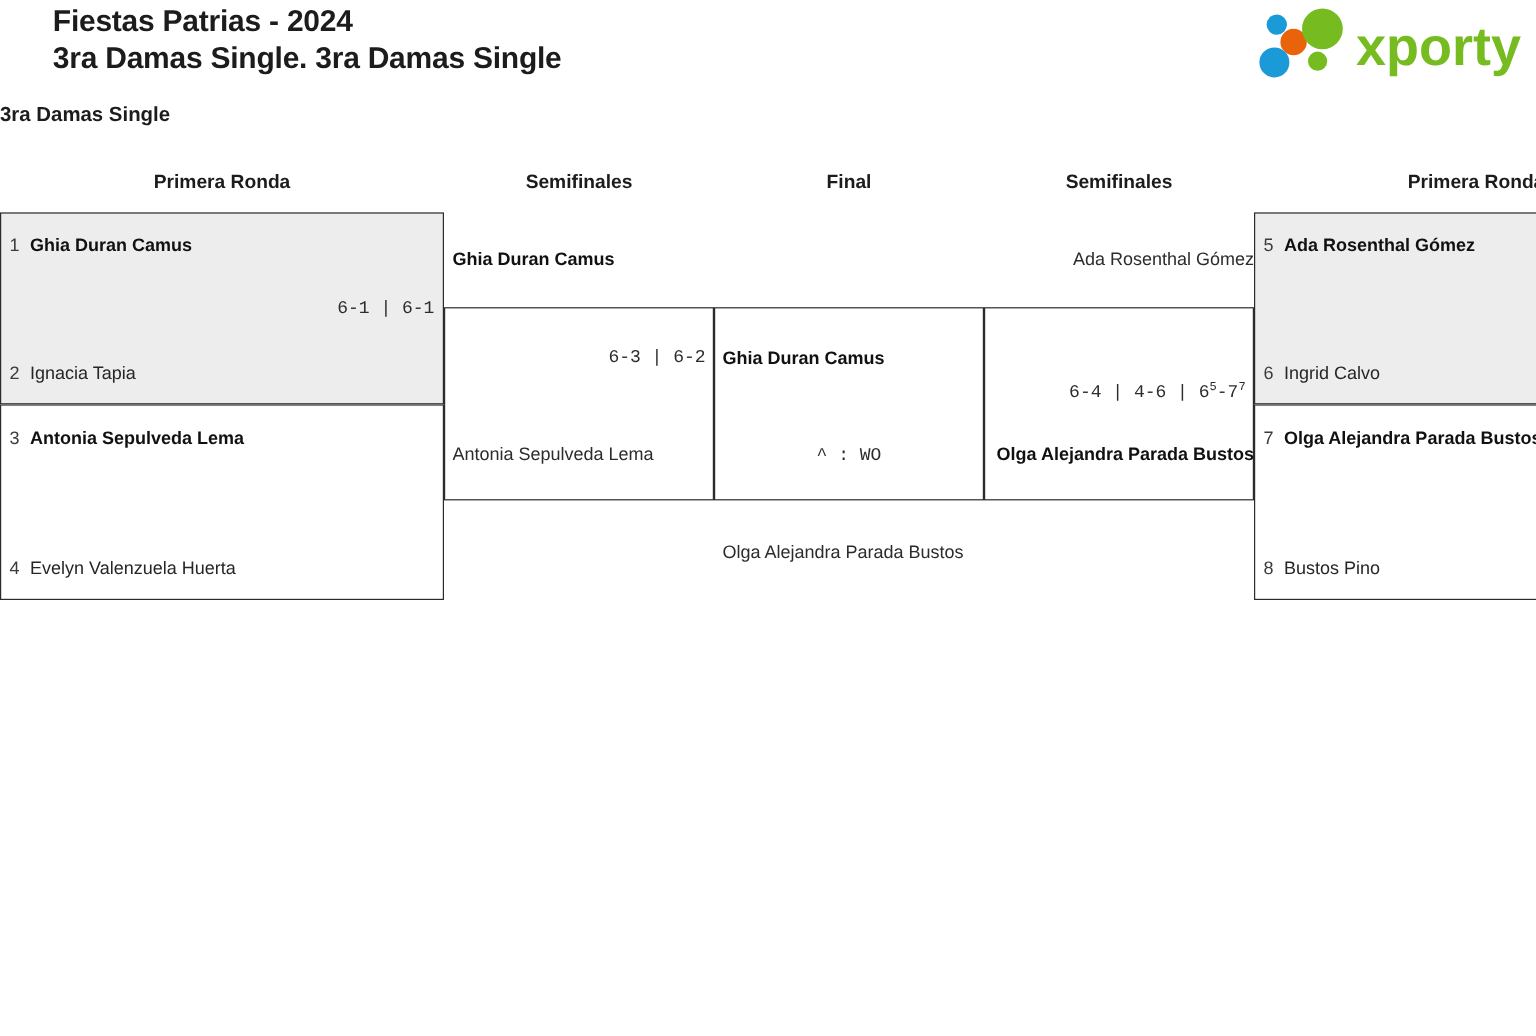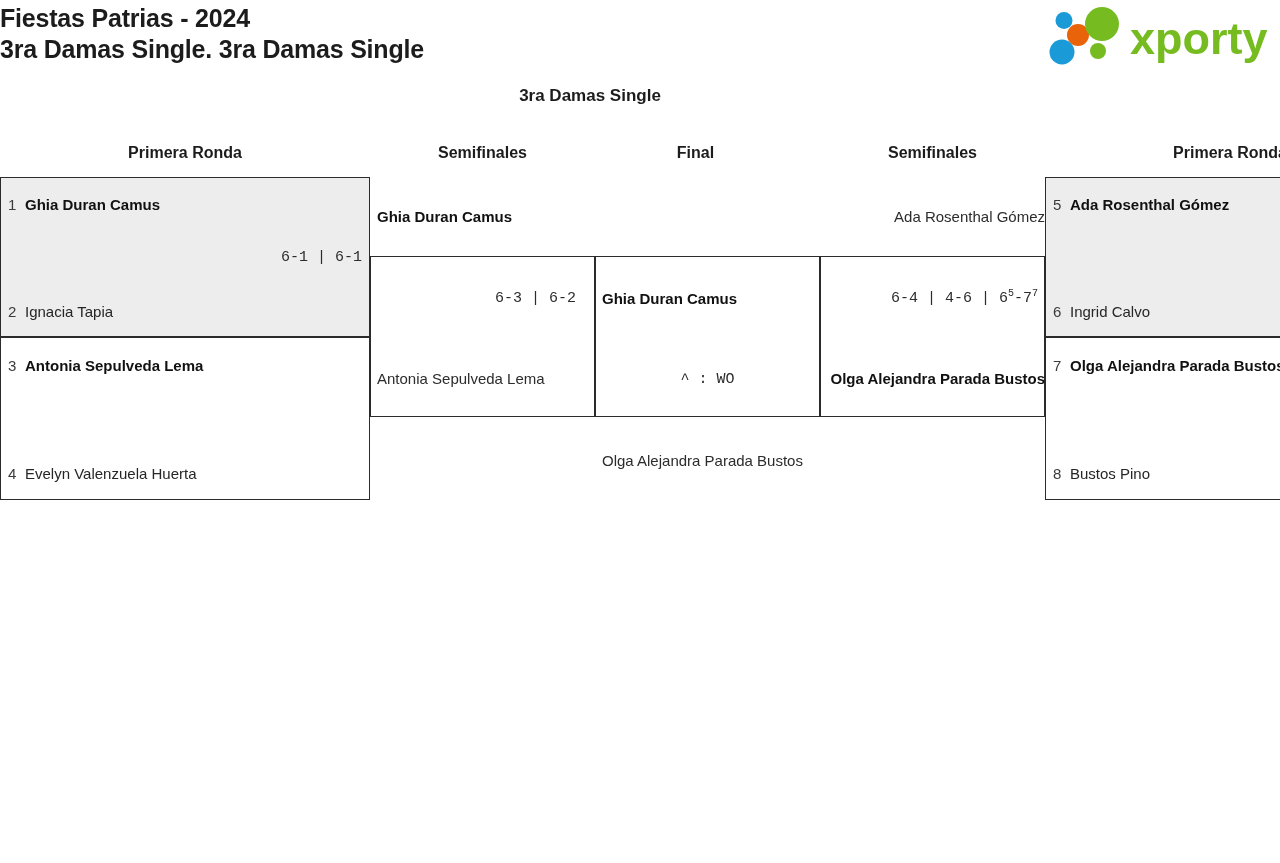--- a/index.html
+++ b/index.html
@@ -15,51 +15,52 @@
 
   
   .title-block { position: absolute; left: 0; top: 0; width: 760px; }
   .title-line {
     font-size: 25px;
     font-weight: 700;
     line-height: 31px;
     letter-spacing: -0.2px;
     color: #1c1c1c;
     white-space: nowrap;
+    margin-left: 44px;
   }
   .title-line.l1 { padding-top: 3px; }
 
   
   .logo { position: absolute; right: 2px; top: 4px; width: 232px; height: 64px; }
   .logo svg { display: block; width: 232px; height: 64px; }
 
   
   .event-subtitle {
     position: absolute;
     left: 0; top: 86px;
     width: 1180px;
-    text-align: center;
+    text-align: left;
     font-size: 17px;
     font-weight: 700;
     color: #1c1c1c;
   }
 
   
   .round-header {
     position: absolute;
     top: 144px;
     font-size: 16px;
     font-weight: 700;
     color: #1c1c1c;
     text-align: center;
     white-space: nowrap;
   }
   .rh-0 { left: 0px;    width: 370px; }
   .rh-1 { left: 370px;  width: 225px; }
-  .rh-2 { left: 583px;  width: 225px; text-align: center; }
+  .rh-2 { left: 595px;  width: 225px; text-align: center; }
   .rh-3 { left: 820px;  width: 225px; }
   .rh-4 { left: 1045px; width: 370px; text-align: center; }
 
   
   .box { position: absolute; border: 1px solid #2b2b2b; }
   .box.shaded { background: #ededed; }
   .box.plain  { background: #ffffff; }
 
   
   .r1-left  { left: 0px;    width: 370px; }
@@ -116,22 +117,22 @@
     position: absolute;
     font-size: 15px;
     line-height: 19px;
     color: #2c2c2c;
     white-space: nowrap;
     font-family: Liberation Mono, monospace;
   }
   .score sup { font-size: 10px; vertical-align: super; line-height: 0; }
   .sc-left-r1  { left: 0px;    width: 362px;  text-align: right; }
   .sc-right-r1 { left: 1045px; width: 362px;  text-align: right; }
-  .sc-sf-left  { left: 358px;  width: 218px;  text-align: right; padding-left: 16px; }
-  .sc-sf-right { left: 820px;  width: 218px;  text-align: right; }
+  .sc-sf-left  { left: 370px;  width: 218px;  text-align: right; padding-left: 16px; }
+  .sc-sf-right { left: 820px;  width: 218px;  text-align: right; margin-top: 29px; }
   .sc-final    { left: 595px;  width: 225px;  text-align: center; }
 </style>
 </head>
 <body>
 
 <div class="page">
 
   <div class="title-block">
     <div class="title-line l1">Fiestas Patrias - 2024</div>
     <div class="title-line l2">3ra Damas Single. 3ra Damas Single</div>

